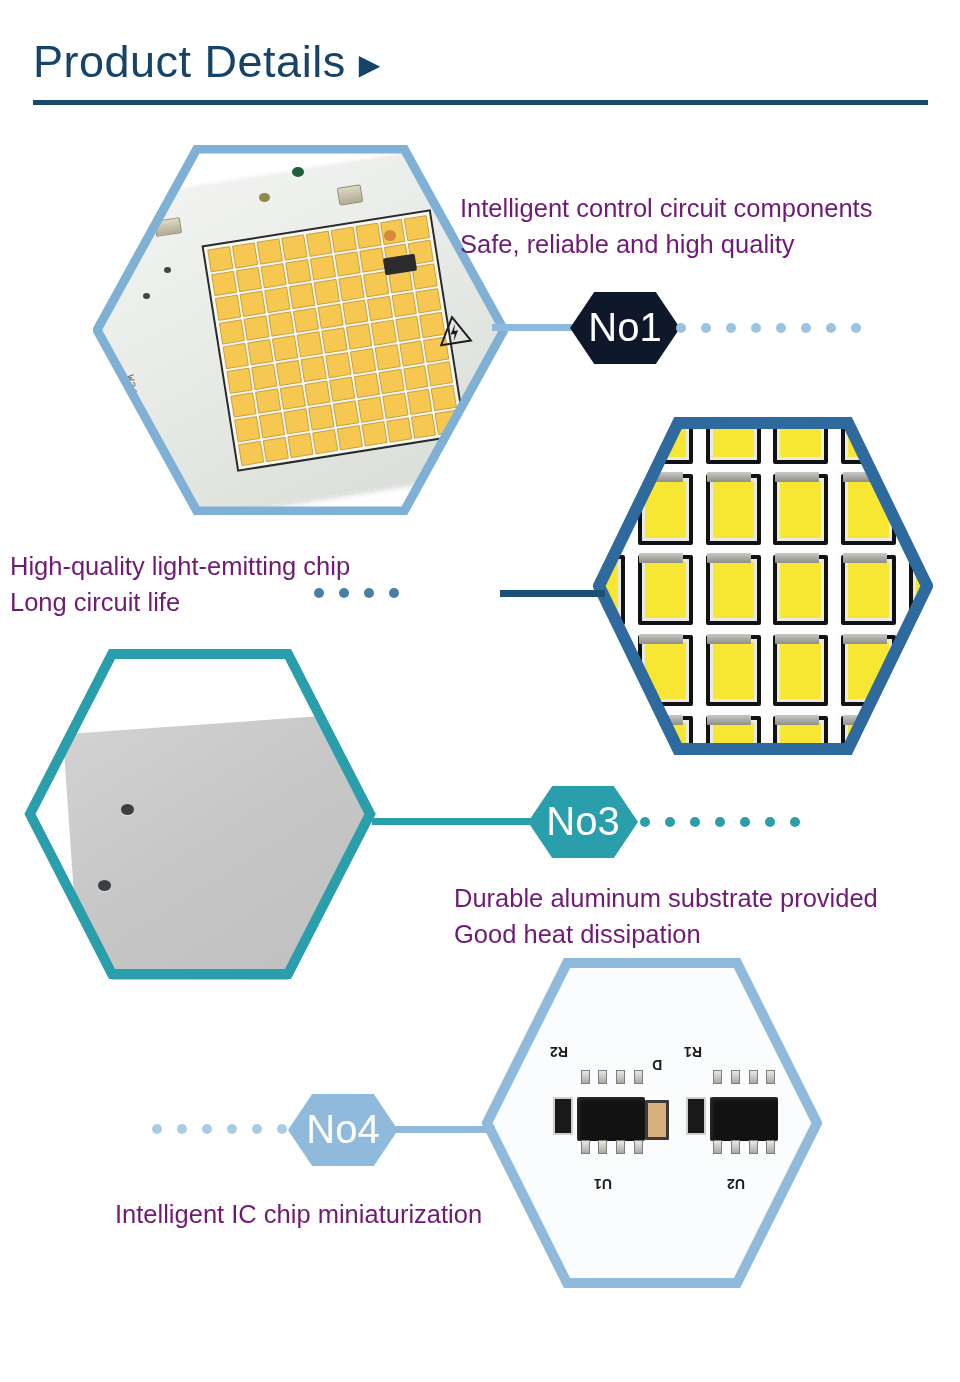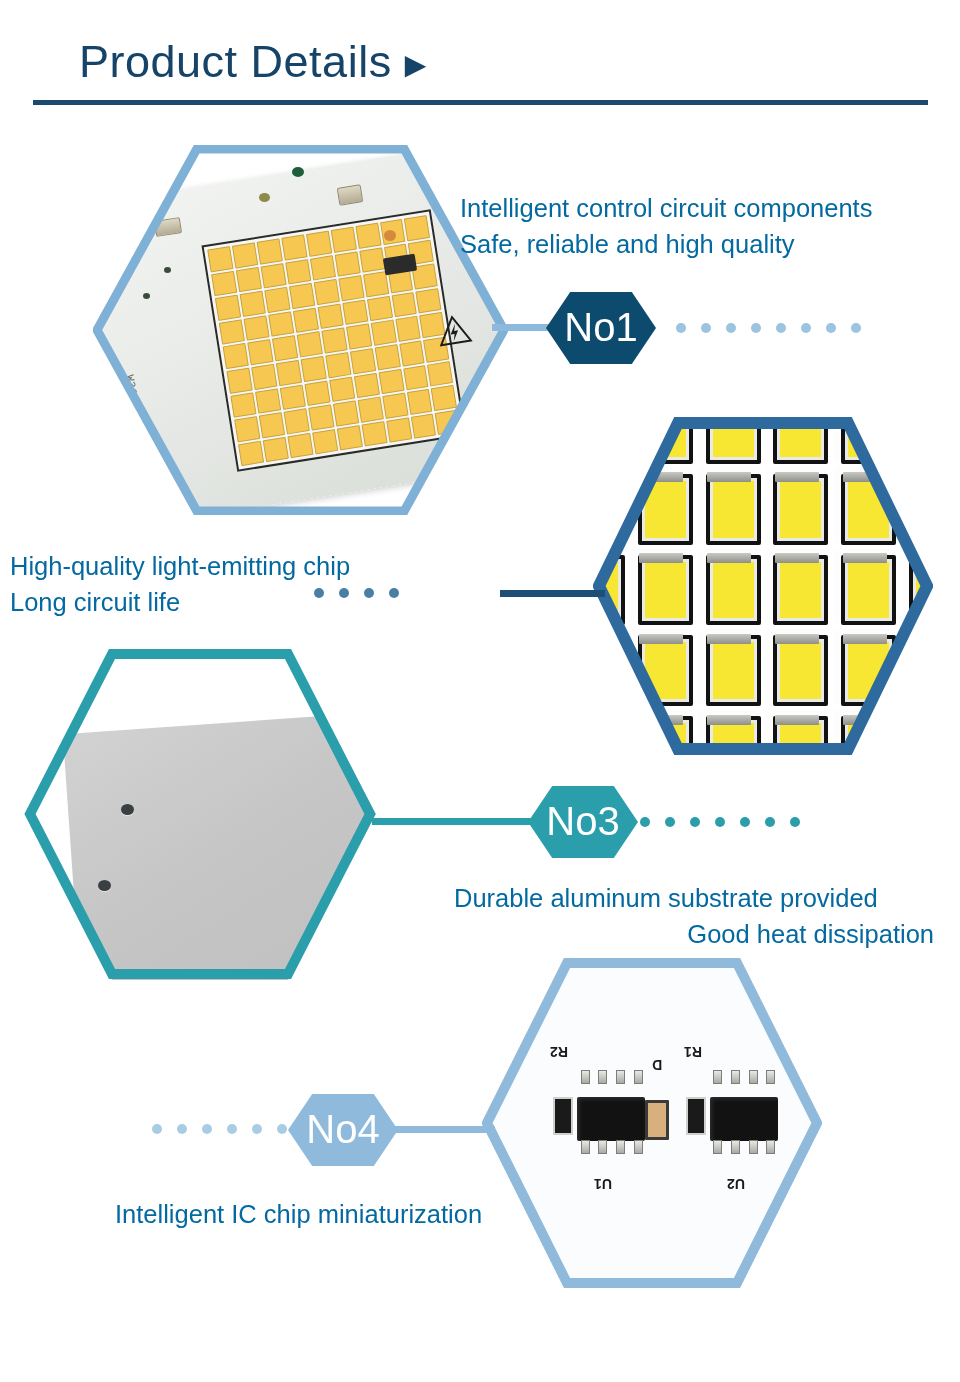--- a/index.html
+++ b/index.html
@@ -97,21 +97,21 @@
     display: block;
     width: 10px;
     height: 10px;
     border-radius: 50%;
     margin-right: 15px;
   }
   .dots i:last-child { margin-right: 0; }
 
   .caption {
     position: absolute;
-    color: #0369a1;
+    color: #701a75;
     font-size: 25.5px;
     line-height: 36px;
     font-weight: 400;
     white-space: nowrap;
   }
   .caption.right { }
   .caption.left  { text-align: left; }
 
   
   #photo1 { left: 93px; top: 145px; width: 415px; height: 370px; }
@@ -280,21 +280,21 @@
     transform: rotate(180deg);
     white-space: nowrap;
   }
 </style>
 </head>
 <body>
 
 <div class="page">
 
   <div class="header">
-    <div style="position:relative;margin-left:46px;">
+    <div style="position:relative;">
       <span class="header-title">Product Details</span><span class="header-arrow">▶</span>
     </div>
     <div class="header-rule"></div>
   </div>
 
   <div class="hex-photo" id="photo1">
     <div class="hex-inner hex-clip">
       <div class="bg"></div>
 
       <div class="pcb1b"></div>
@@ -409,21 +409,21 @@
     </svg>
   </div>
 
   <div class="caption left" style="left:460px; top:190px; width:440px;">
     <div>Intelligent control circuit components</div>
     <div>Safe, reliable and high quality</div>
   </div>
 
   <div class="connector" style="left:492px; top:324px; width:89px; background:#8cb9dc;"></div>
 
-  <div class="badge" style="left:546px; top:292px; width:110px; height:72px; background:#0c4a6e;">
+  <div class="badge" style="left:570px; top:292px; width:110px; height:72px; background:#0f172a;">
     <span>No1</span>
   </div>
 
   <div class="dots" style="left:676px; top:323px;">
     <i style="background:#9cc3e0;"></i>
       <i style="background:#9cc3e0;"></i>
     <i style="background:#9cc3e0;"></i>
       <i style="background:#9cc3e0;"></i>
     <i style="background:#9cc3e0;"></i>
       <i style="background:#9cc3e0;"></i>
@@ -510,21 +510,21 @@
       <i style="background:#2b9eac;"></i>
     <i style="background:#2b9eac;"></i>
       <i style="background:#2b9eac;"></i>
     <i style="background:#2b9eac;"></i>
       <i style="background:#2b9eac;"></i>
     <i style="background:#2b9eac;"></i>
   </div>
 
   <div class="caption left" style="left:418px; top:880px; width:480px;margin-left:36px;">
     <div>Durable aluminum substrate provided</div>
-    <div style="text-align:right;">Good heat dissipation</div>
+    <div style="text-align:left;">Good heat dissipation</div>
   </div>
 
   <div class="hex-photo" id="photo4">
     <div class="hex-inner hex-clip">
       <div class="bg"></div>
 
       <div class="res" style="left:21%; top:42%; width:20px; height:38px;"></div>
       <div class="silk" style="left:20%; top:26%;">R2</div>
 
       <div class="pinrow" style="left:29%; top:34%; width:62px;">

